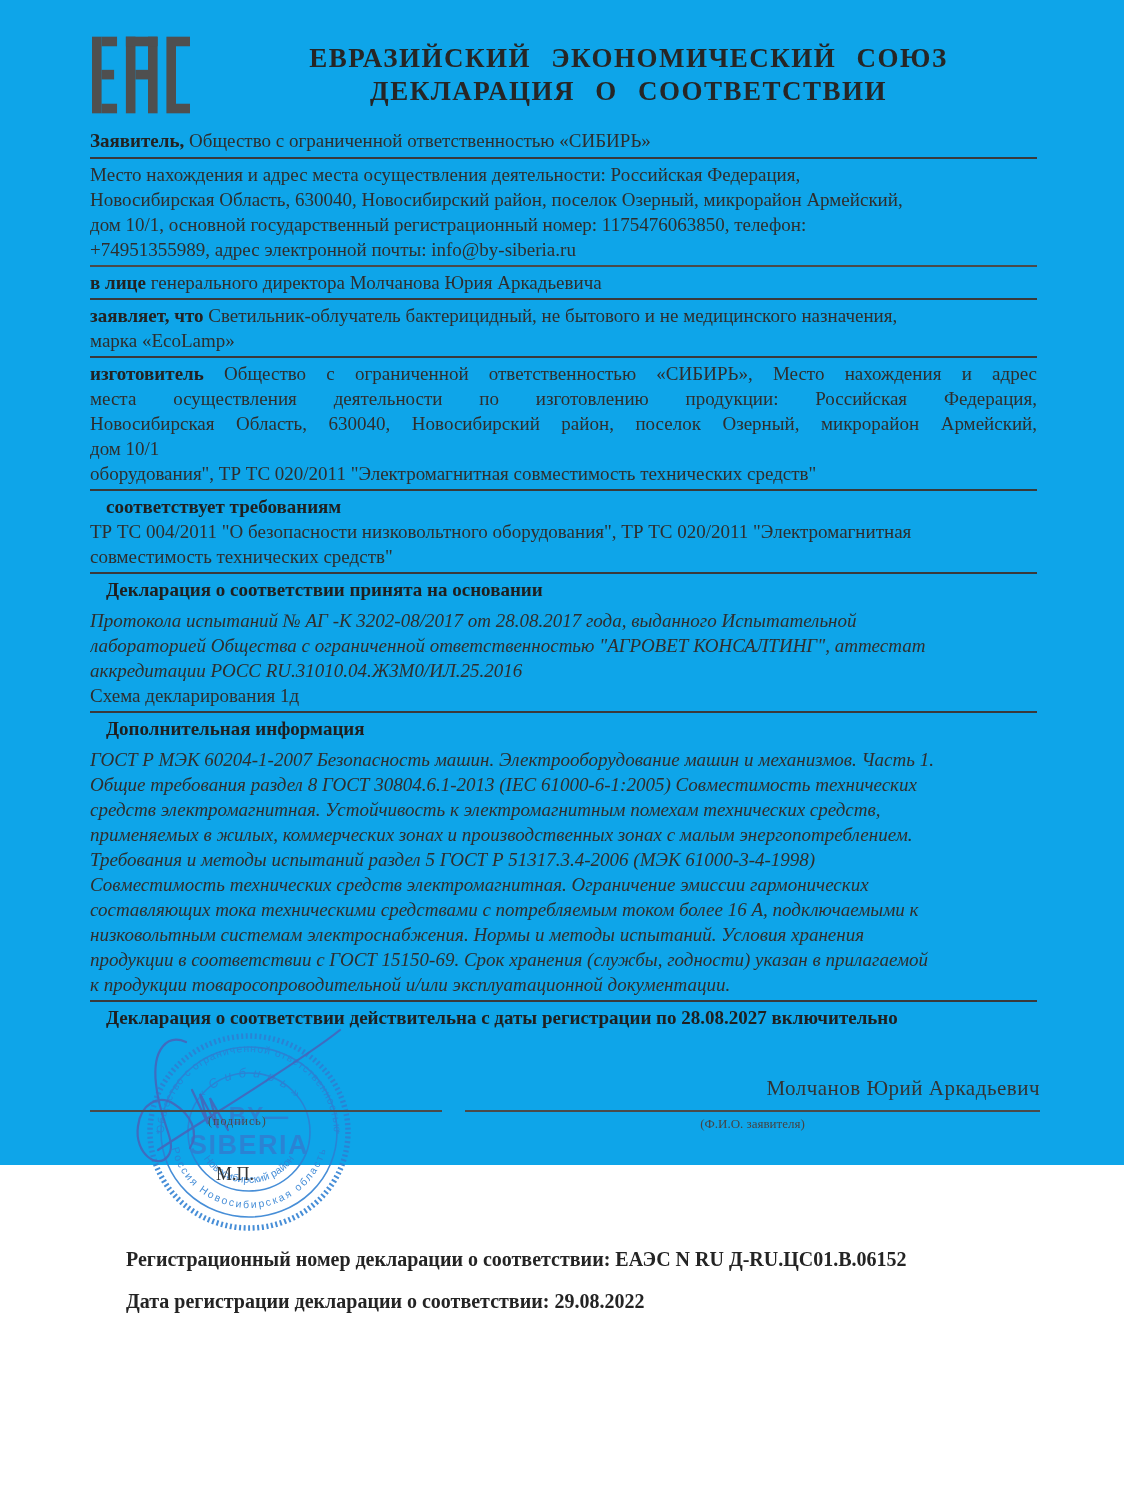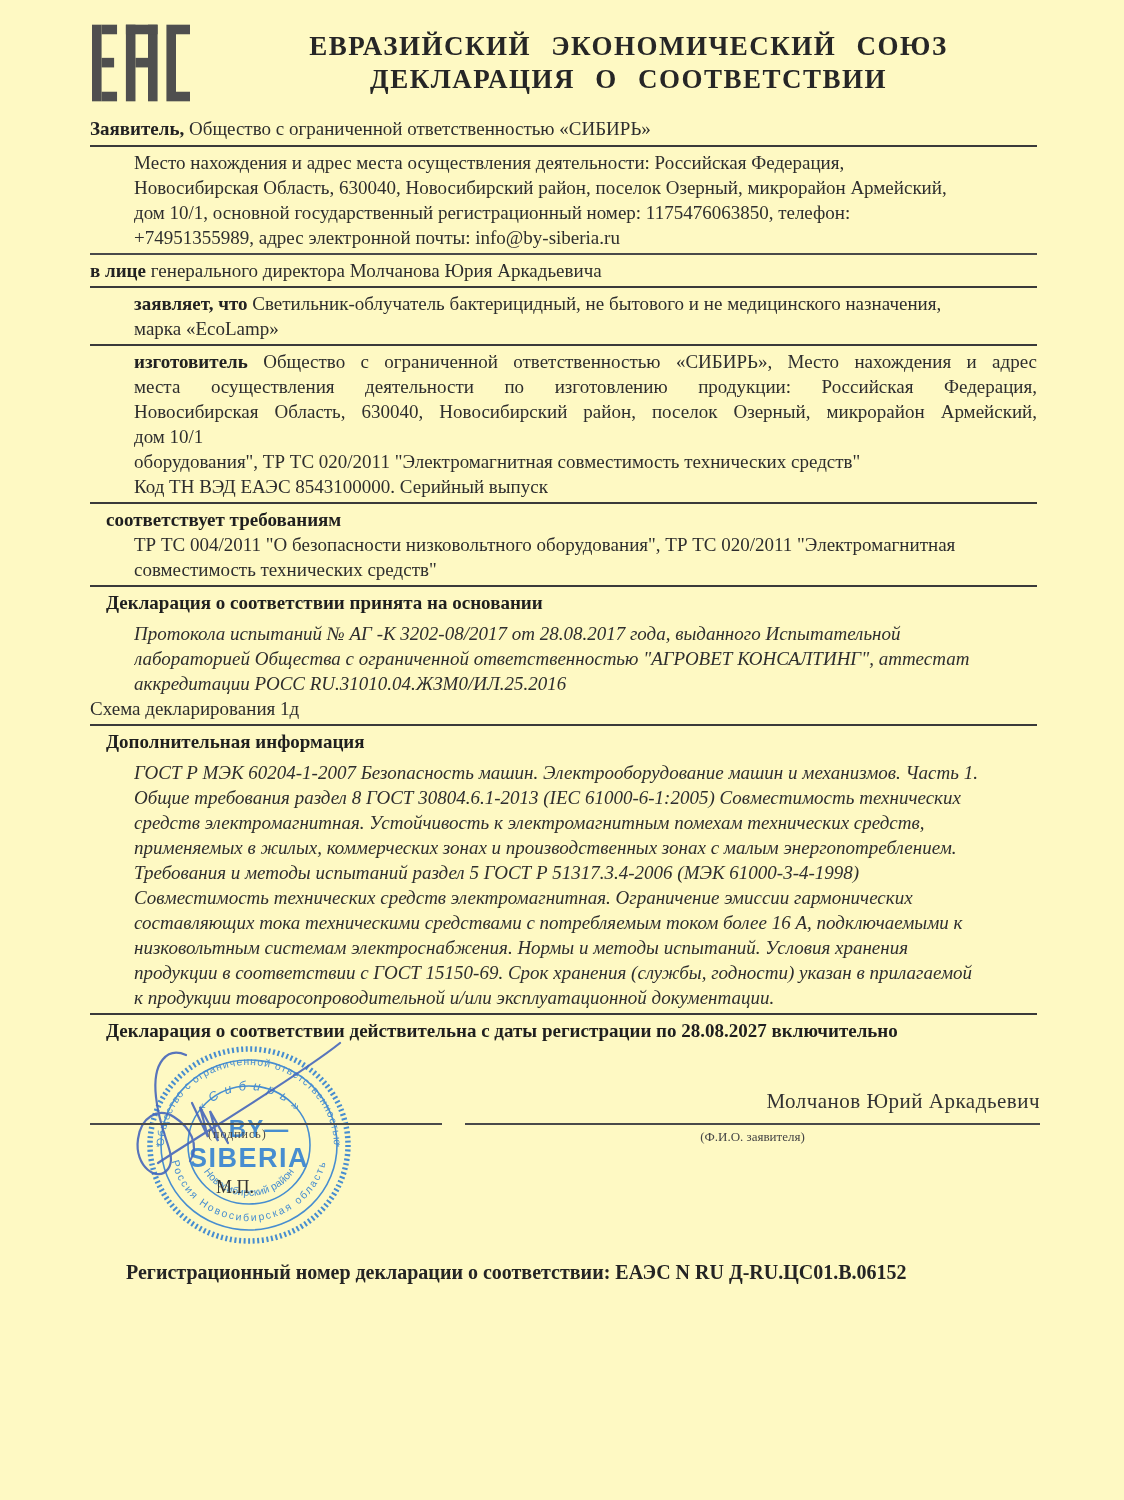--- a/index.html
+++ b/index.html
@@ -6,35 +6,35 @@
   html,body { background:#ffffff; }
   body {
     width:1124px; height:1500px;
     font-family:"Liberation Serif", serif;
     color:#2e2e2e;
     position:relative;
     overflow:hidden;
   }
   .page {
     position:relative;
-    width:1124px; height:1500px;
-    background:#fef9c3;
-    padding:10px 87px 0 90px;
+    width:1124px; height:1165px;
+    background:#0ea5e9;
+    padding:22px 87px 0 90px;
   }
   
   .header { display:flex; align-items:flex-start; }
   .eac-logo { width:98px; height:106px; flex:0 0 auto; margin-left:2px; }
   .titles { flex:1 1 auto; text-align:center; padding-top:20px; padding-left:30px; }
   .title-line {
     font-weight:bold; font-size:27px; line-height:33px;
     letter-spacing:1.5px; word-spacing:12px; color:#262626;
   }
   
   .para { font-size:19px; line-height:25px; }
-  .line { white-space:nowrap; overflow:hidden;margin-left:44px; }
+  .line { white-space:nowrap; overflow:hidden; }
   .jl { text-align:justify; text-align-last:justify; white-space:normal; }
   .b { font-weight:bold; color:#222; }
   .rule { height:2px; background:#3a3a3a; margin:3px 0 3px 0; }
   .rule.light { background:#4a4a4a; }
   .mt4 { margin-top:4px; } .mt6 { margin-top:6px;font-style:italic; } .mt14 { }
   .heading { font-weight:bold; color:#1f1f1f;margin-left:16px; }
   
   .sig-area { position:relative; height:212px; margin-top:6px; }
   .sig-rule-left { position:absolute; left:0; top:74px; width:352px; height:2px; background:#4a4a4a; }
   .sig-caption {
@@ -110,21 +110,20 @@
     <div class="line jl"><span class="b">изготовитель</span> <span>Общество с ограниченной ответственностью «СИБИРЬ», Место нахождения и адрес</span></div>
     <div class="line jl">места осуществления деятельности по изготовлению продукции: Российская Федерация,</div>
     <div class="line jl">Новосибирская Область, 630040, Новосибирский район, поселок Озерный, микрорайон Армейский,</div>
     <div class="line">дом 10/1</div>
   </div>
 
   <div class="para">
     <div class="line">оборудования", ТР ТС 020/2011 "Электромагнитная совместимость технических средств"</div>
   </div>
 
-  <p class="para"><span class="line">Код ТН ВЭД ЕАЭС 8543100000. Серийный выпуск</span></p>
 
   <div class="rule"></div>
 
   <p class="para heading">соответствует требованиям</p>
   <div class="para">
     <div class="line">ТР ТС 004/2011 "О безопасности низковольтного оборудования", ТР ТС 020/2011 "Электромагнитная</div>
     <div class="line">совместимость технических средств"</div>
   </div>
 
   <div class="rule"></div>
@@ -202,14 +201,15 @@
     <div class="sig-rule-left"></div>
     <div class="sig-caption">(подпись)</div>
     <div class="mp-label">М.П.</div>
 
     <div class="signer"><span class="signer-name">Молчанов Юрий Аркадьевич</span></div>
     <div class="sig-rule-right"></div>
     <div class="signer-caption">(Ф.И.О. заявителя)</div>
   </div>
 
   <p class="footer-line"><span>Регистрационный номер декларации о соответствии:</span> <span>ЕАЭС N RU Д-RU.ЦС01.В.06152</span></p>
+  <p class="footer-line"><span>Дата регистрации декларации о соответствии:</span> <span>29.08.2022</span></p>
 
 </div>
 
 </body></html>

